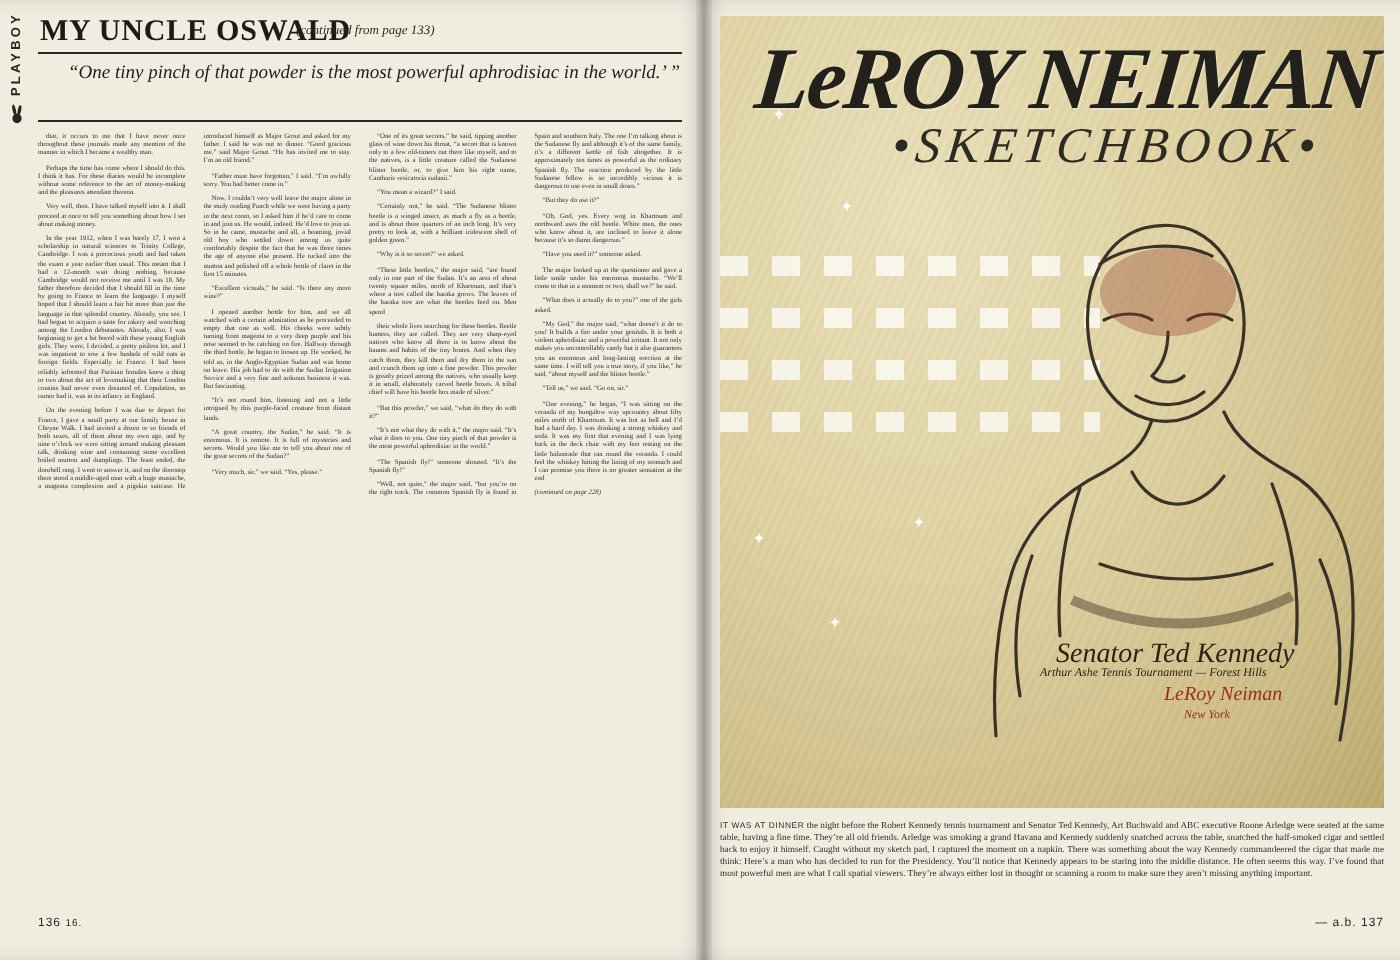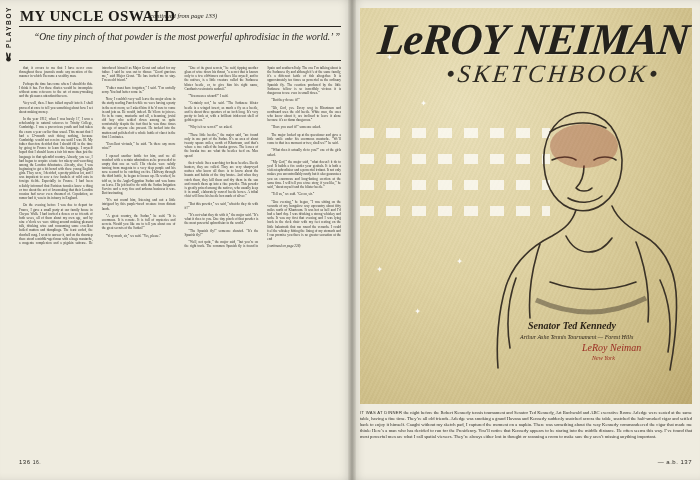--- a/index.html
+++ b/index.html
@@ -209,21 +209,21 @@
     position: absolute;
     left: 120px; top: 78px;
     width: 210px; height: 300px;
   }
   .sig1, .sig2, .sig3 {
     position: absolute;
     font-family: "Liberation Serif", serif;
     font-style: italic;
     color: #2b2318;
   }
-  .sig1 { left: 168px; top: 312px; font-size: 10px; font-weight: bold; }
+  .sig1 { left: 168px; top: 312px; font-size: 14px; }
   .sig2 { left: 160px; top: 326px; font-size: 6px; }
   .sig3 { left: 222px; top: 334px; font-size: 10px; color: #9a2c22; }
   .sig4 { position:absolute; left: 232px; top: 347px; font-size: 6px; font-family:"Liberation Serif",serif; font-style: italic; color:#9a2c22;}
 
   
   .caption {
     position: absolute;
     left: 8px; top: 410px;
     width: 332px;
     font-size: 4.6px;

